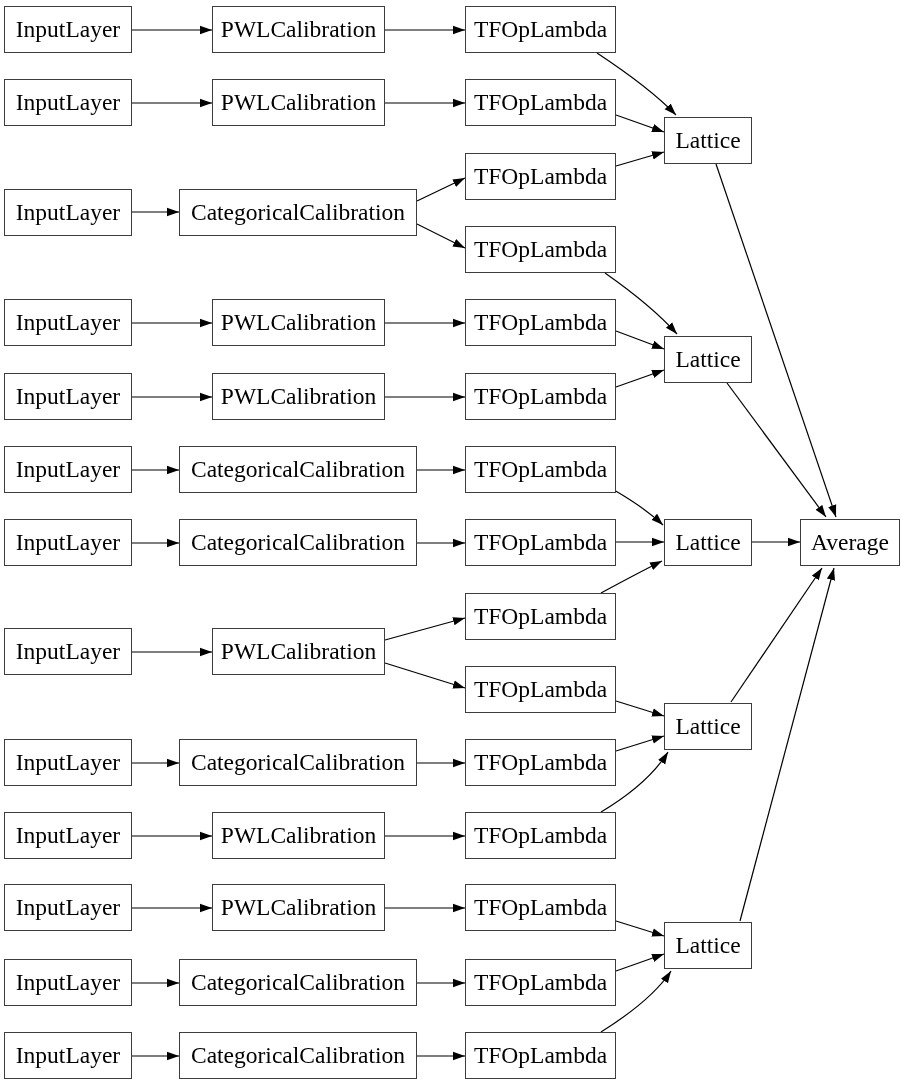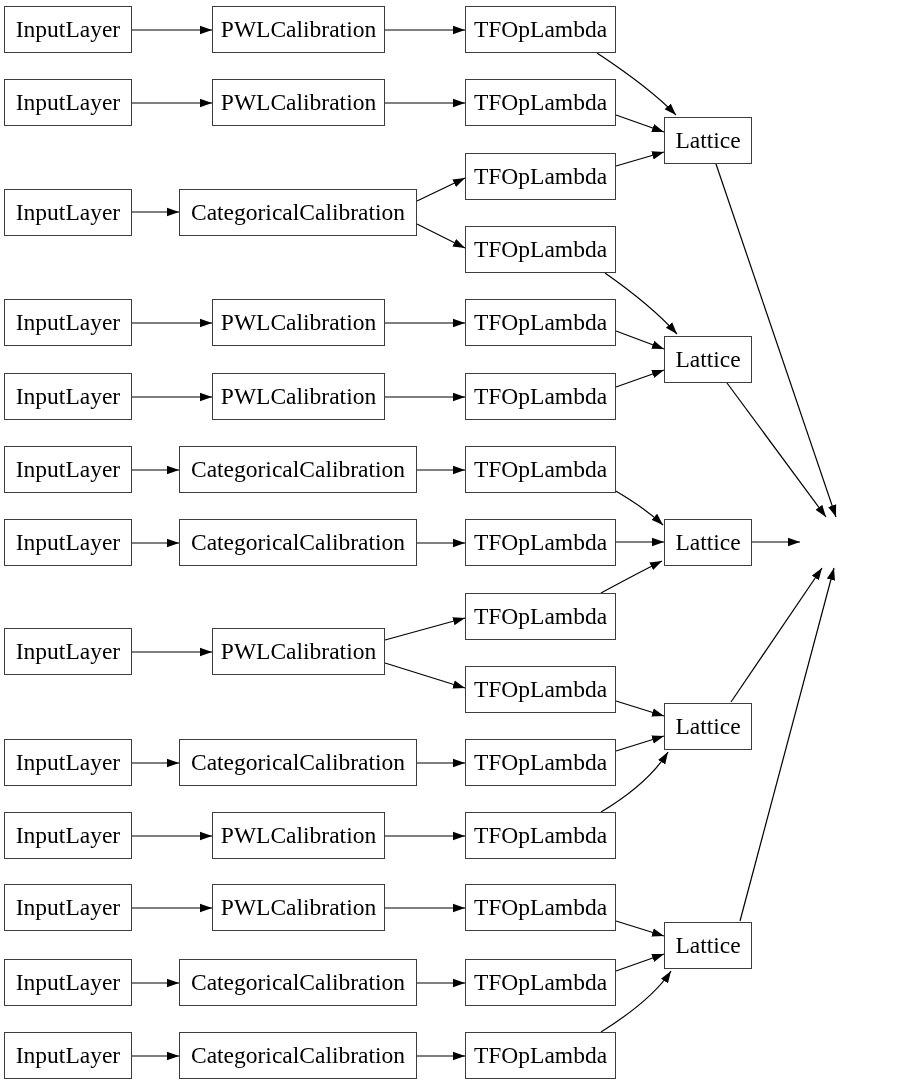--- a/index.html
+++ b/index.html
@@ -145,13 +145,14 @@
     <div class="node" style="left: 465px; top: 739px; width: 151px; height: 47px;">TFOpLambda</div>
     <div class="node" style="left: 465px; top: 812px; width: 151px; height: 47px;">TFOpLambda</div>
     <div class="node" style="left: 465px; top: 884px; width: 151px; height: 47px;">TFOpLambda</div>
     <div class="node" style="left: 465px; top: 959px; width: 151px; height: 47px;">TFOpLambda</div>
     <div class="node" style="left: 465px; top: 1032px; width: 151px; height: 47px;">TFOpLambda</div>
     <div class="node" style="left: 664px; top: 117px; width: 88px; height: 47px;">Lattice</div>
     <div class="node" style="left: 664px; top: 336px; width: 88px; height: 47px;">Lattice</div>
     <div class="node" style="left: 664px; top: 519px; width: 88px; height: 47px;">Lattice</div>
     <div class="node" style="left: 664px; top: 703px; width: 88px; height: 47px;">Lattice</div>
     <div class="node" style="left: 664px; top: 922px; width: 88px; height: 47px;">Lattice</div>
+    <div class="node" style="left: 800px; top: 519px; width: 100px; height: 47px;">Average</div>
   </div>
 
 </body></html>

